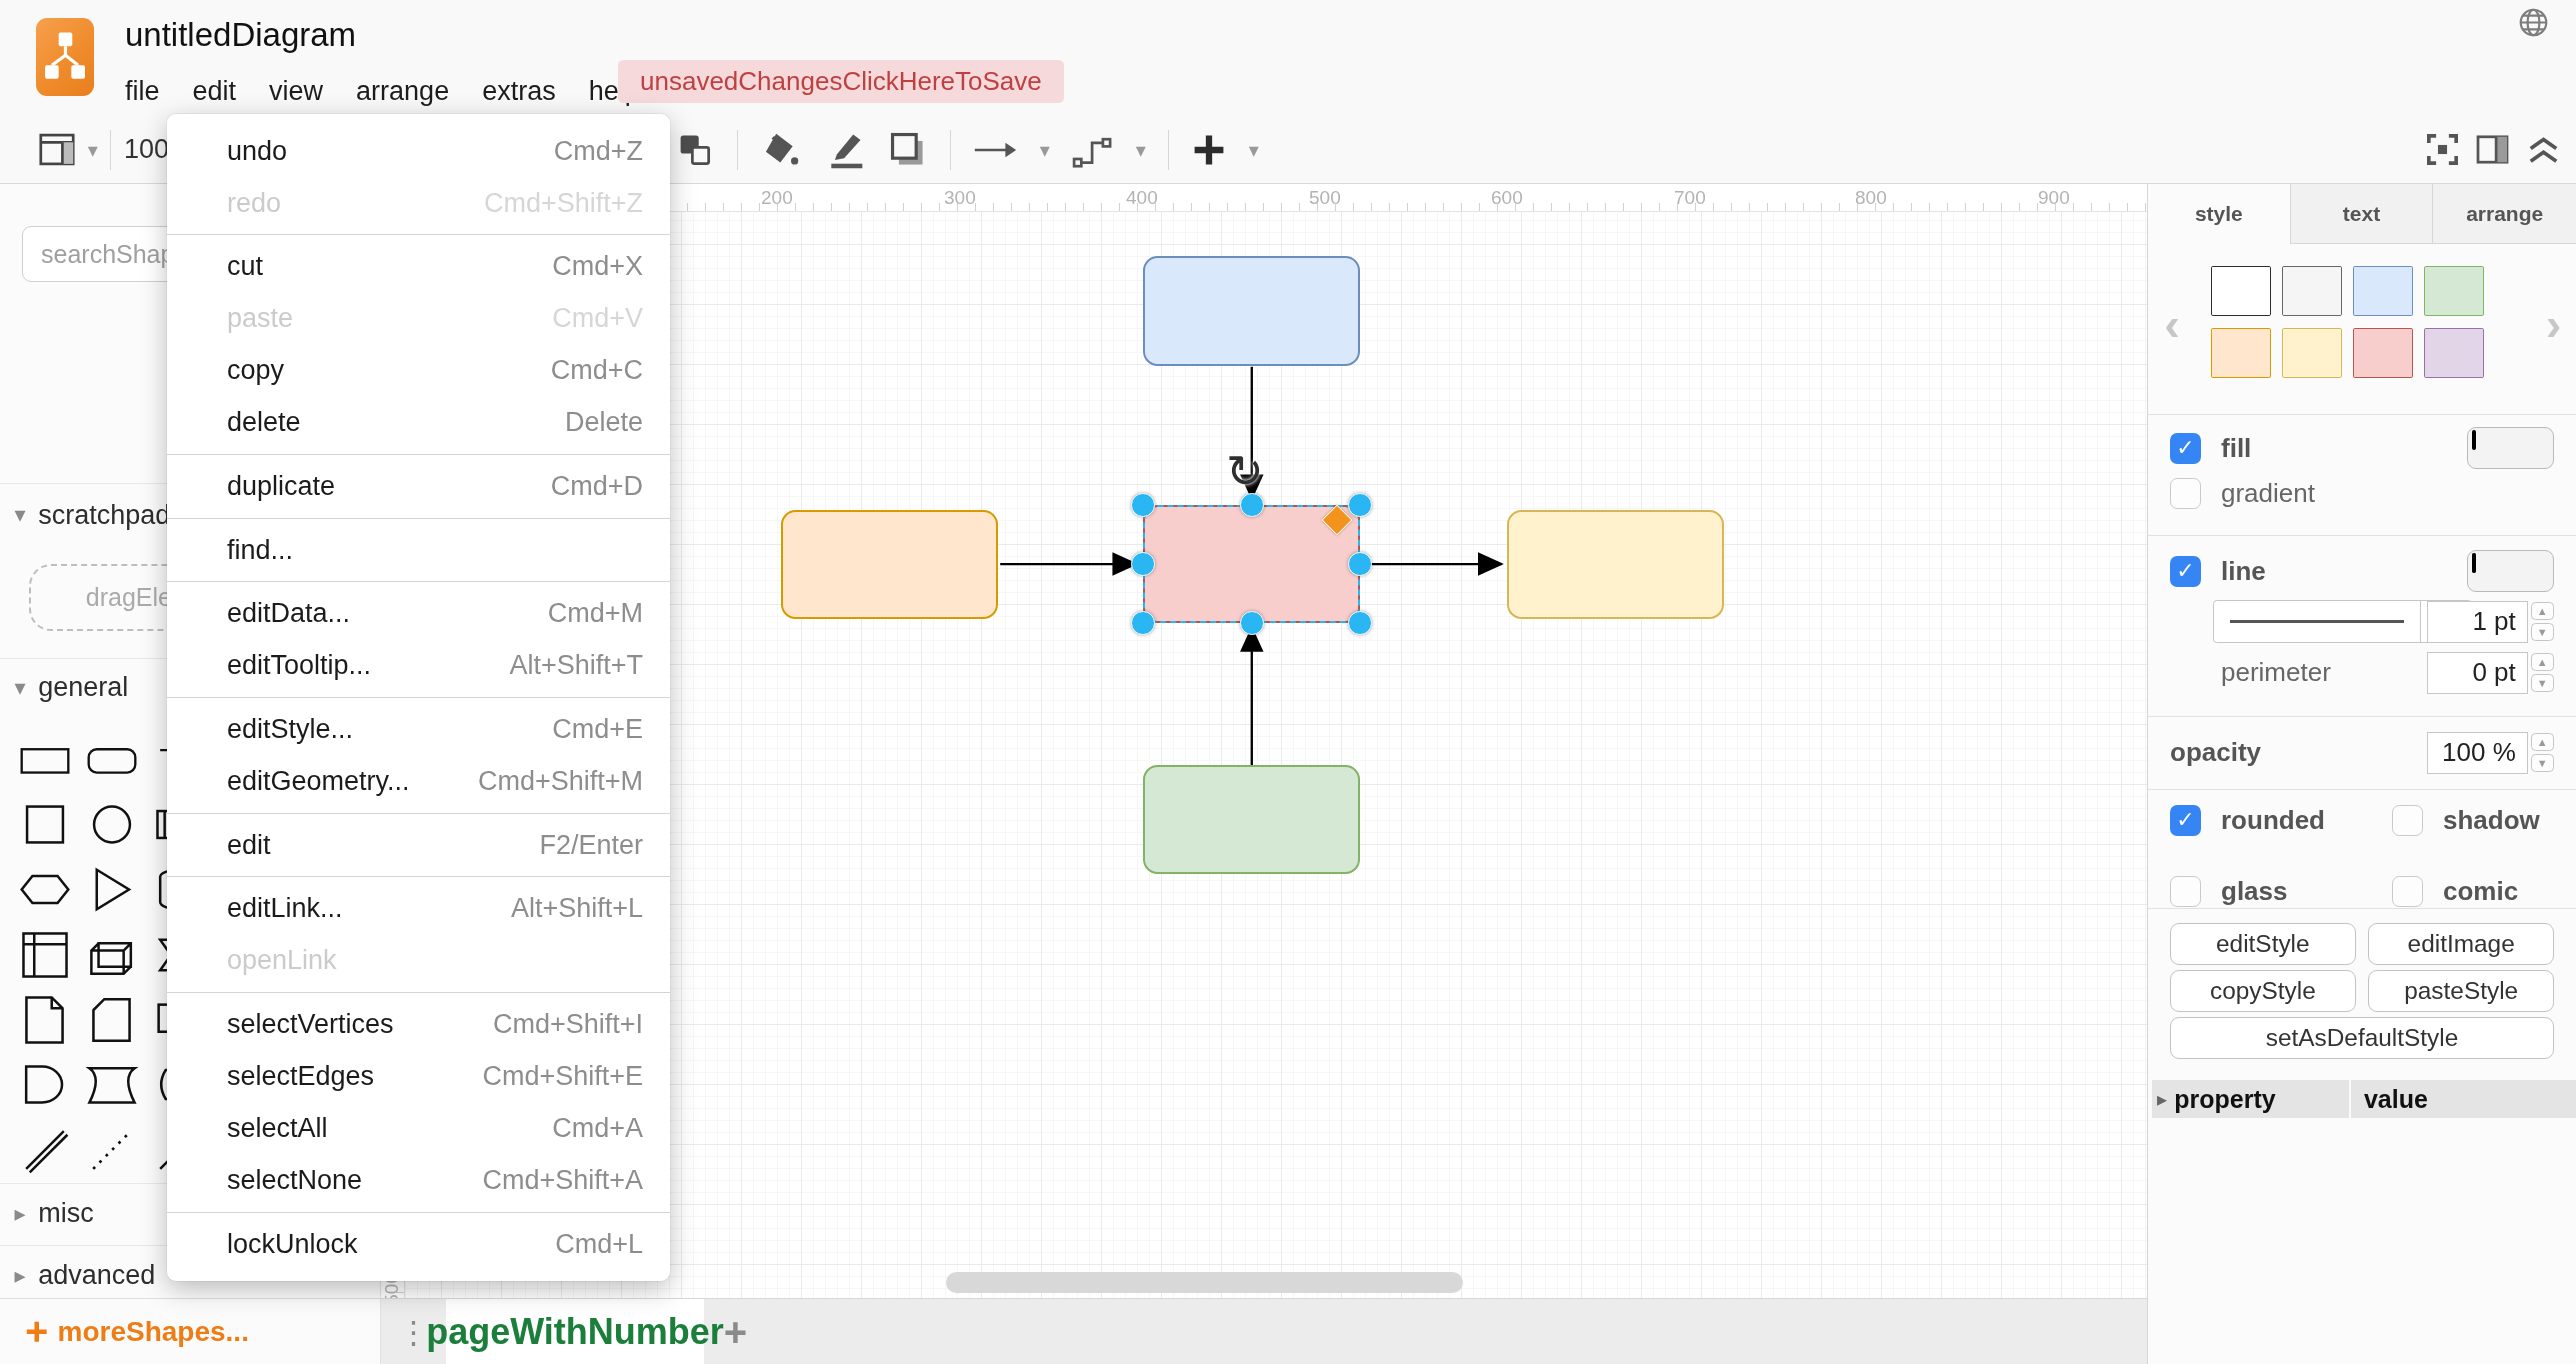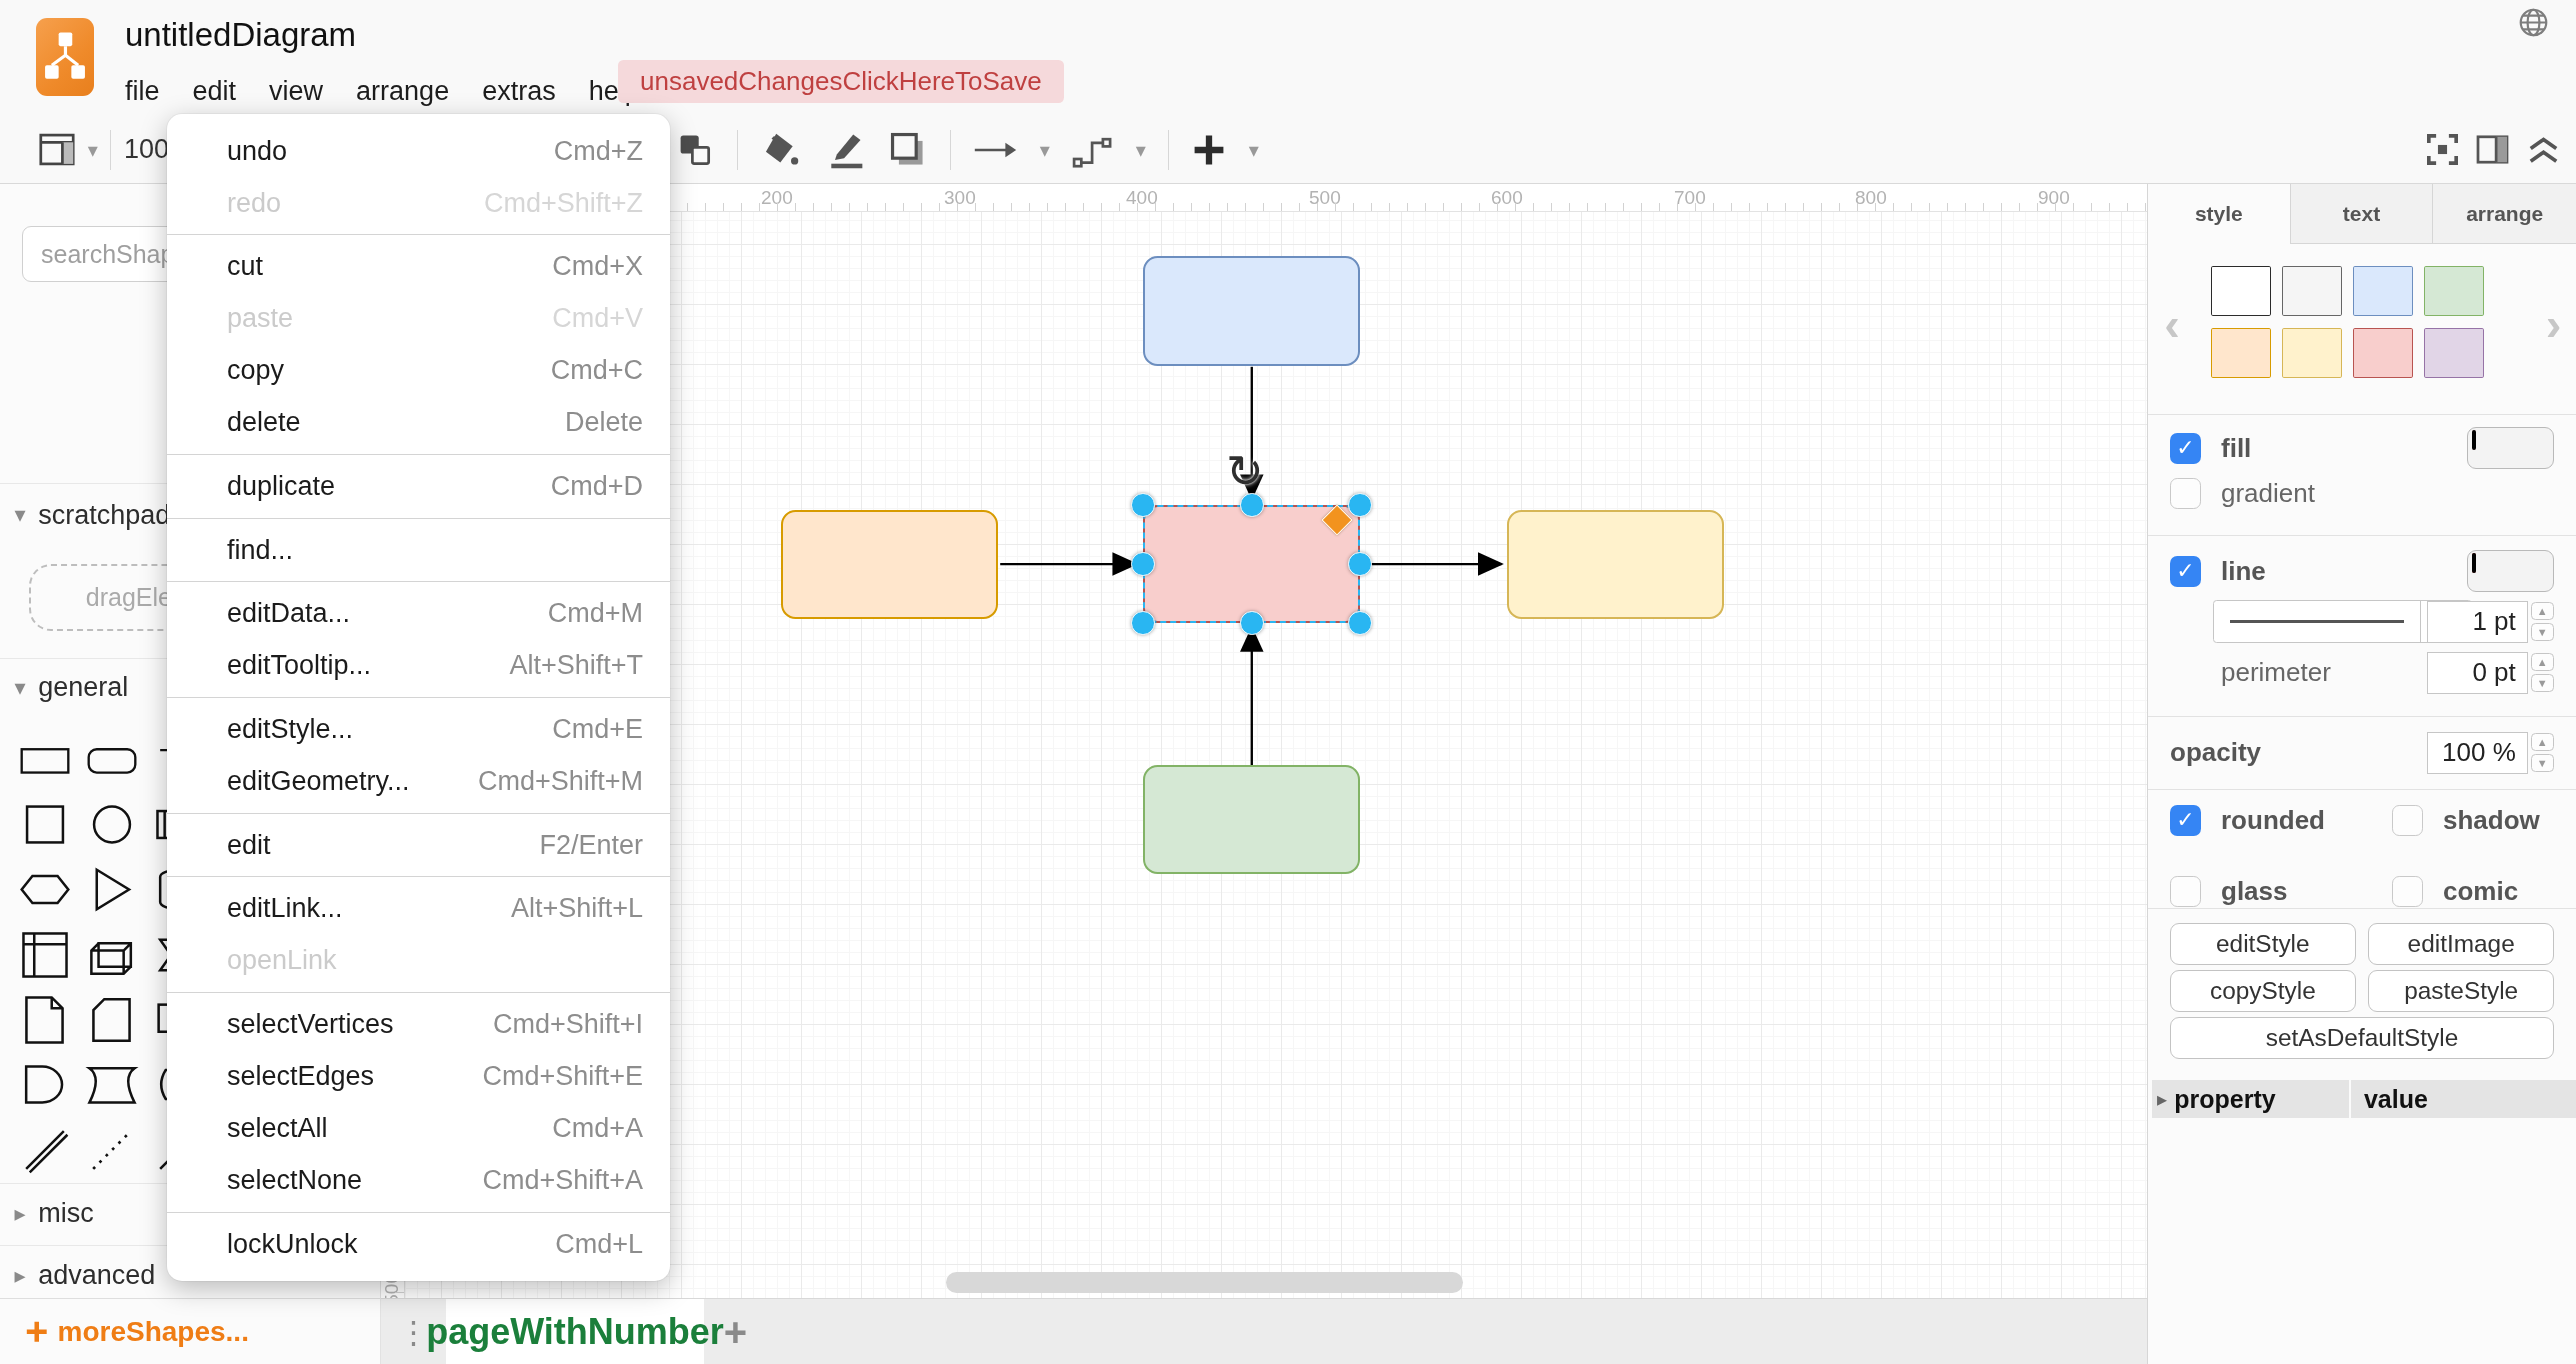--- a/index.html
+++ b/index.html
@@ -72,21 +72,21 @@
       text-shadow:0 0 5.4px #fff,0 0 1.8px #fff; }
   .selection { position:absolute; left:762px; top:321px; width:217px; height:118px; }
   .sel-outline { position:absolute; inset:0; border:2.3px dashed; border-radius:14.5px; }
   .handle { position:absolute; width:23.5px; height:23.5px; border-radius:50%; border:1.8px solid #fff;
       box-shadow:0 0 3.6px rgba(0,0,0,.35); }
   .diamond-handle { position:absolute; left:183px; top:3.6px; width:22px; height:22px; border:1.8px solid #fff;
       transform:rotate(45deg); box-shadow:0 0 2.7px rgba(0,0,0,.3); }
   .hscroll { position:absolute; left:565px; top:1088px; width:517px; height:21px; border-radius:11px; background:#d8d8d8; }
 
   
-  .menu-popup { position:absolute; left:167px; top:114px; width:503px; background:#fff; border-radius:15px;
+  .menu-popup { position:absolute; left:167px; top:114px; width:503px; background:#fff; border-radius:9px;
       box-shadow:0 7.2px 27px rgba(0,0,0,.25), 0 0 0 0.9px rgba(0,0,0,.04); padding:11px 0; z-index:60; }
   .mi { height:52px; display:flex; align-items:center; justify-content:space-between;
         padding:0 27px 0 60px; font-size:27px; color:#1b1b1b; }
   .mi .sc { color:#8d8d8d;text-align:center; }
   .mi.disabled { color:#cbcbcb; }
   .mi.disabled .sc { color:#d6d6d6; }
   .msep { height:0.9px; background:#d4d4d4; margin:5.4px 0; }
 
   
   .format { position:absolute; left:2147px; top:184px; width:429px; height:1181px; background:#fbfbfb;

